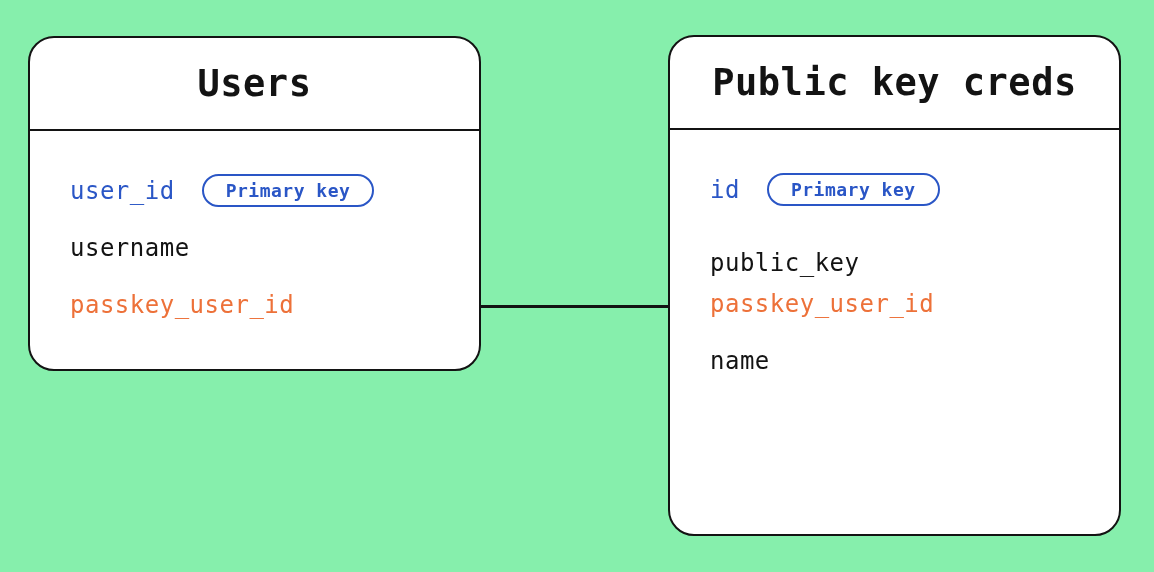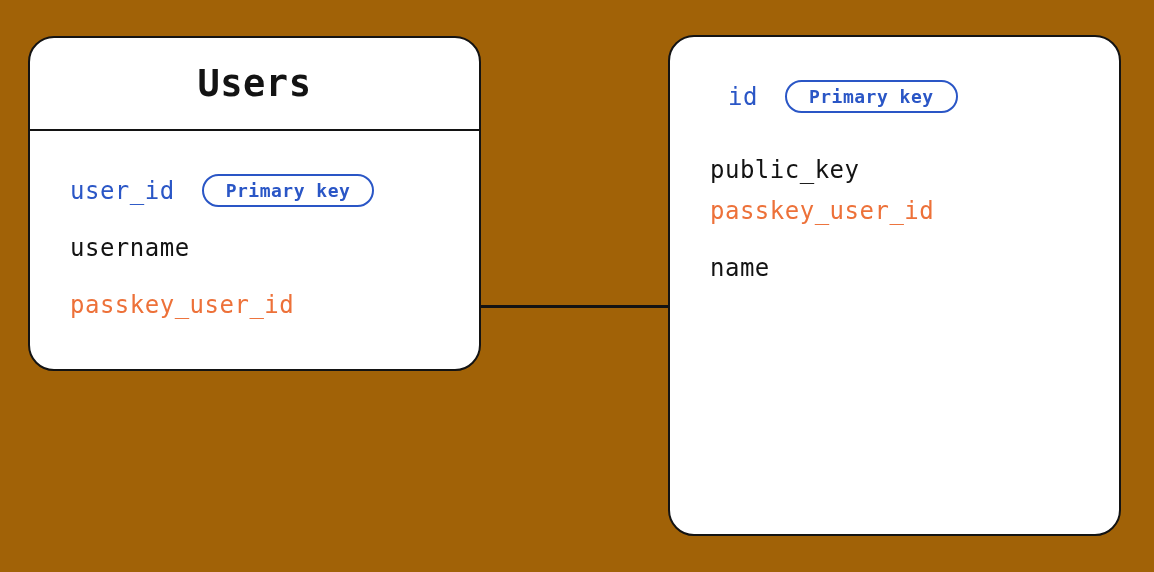--- a/index.html
+++ b/index.html
@@ -4,21 +4,21 @@
 <style>
   html, body {
     margin: 0;
     padding: 0;
     background: #ffffff;
   }
   .canvas {
     position: relative;
     width: 1154px;
     height: 572px;
-    background: #a16207;
+    background: #86efac;
     overflow: hidden;
     font-family: "DejaVu Sans Mono", "Liberation Mono", monospace;
     color: #131313;
   }
   .table-node {
     position: absolute;
     background: #ffffff;
     border: 2.5px solid #131313;
     border-radius: 26px;
     box-sizing: border-box;
@@ -103,23 +103,26 @@
         </div>
         <div class="field-row">
           <span class="field-name" style="color: rgb(237, 113, 57);">passkey_user_id</span>
         </div>
       </div>
   </div>
 
   <div class="connector"></div>
 
   <div class="table-node table-creds">
+    <div class="table-header">
+      <span class="table-title">Public key creds</span>
+    </div>
     <div class="table-body">
         <div class="field-row">
-          <span class="field-name" style="color: rgb(42, 86, 198); margin-left: 18px;">id</span>
+          <span class="field-name" style="color: rgb(42, 86, 198);">id</span>
           <span class="badge" style="color: rgb(42, 86, 198);">Primary key</span>
         </div>
         <div class="field-row">
           <span class="field-name" style="color: rgb(19, 19, 19); margin-top: 32px;">public_key</span>
         </div>
         <div class="field-row">
           <span class="field-name" style="color: rgb(237, 113, 57);">passkey_user_id</span>
         </div>
         <div class="field-row">
           <span class="field-name" style="color: rgb(19, 19, 19);">name</span>

